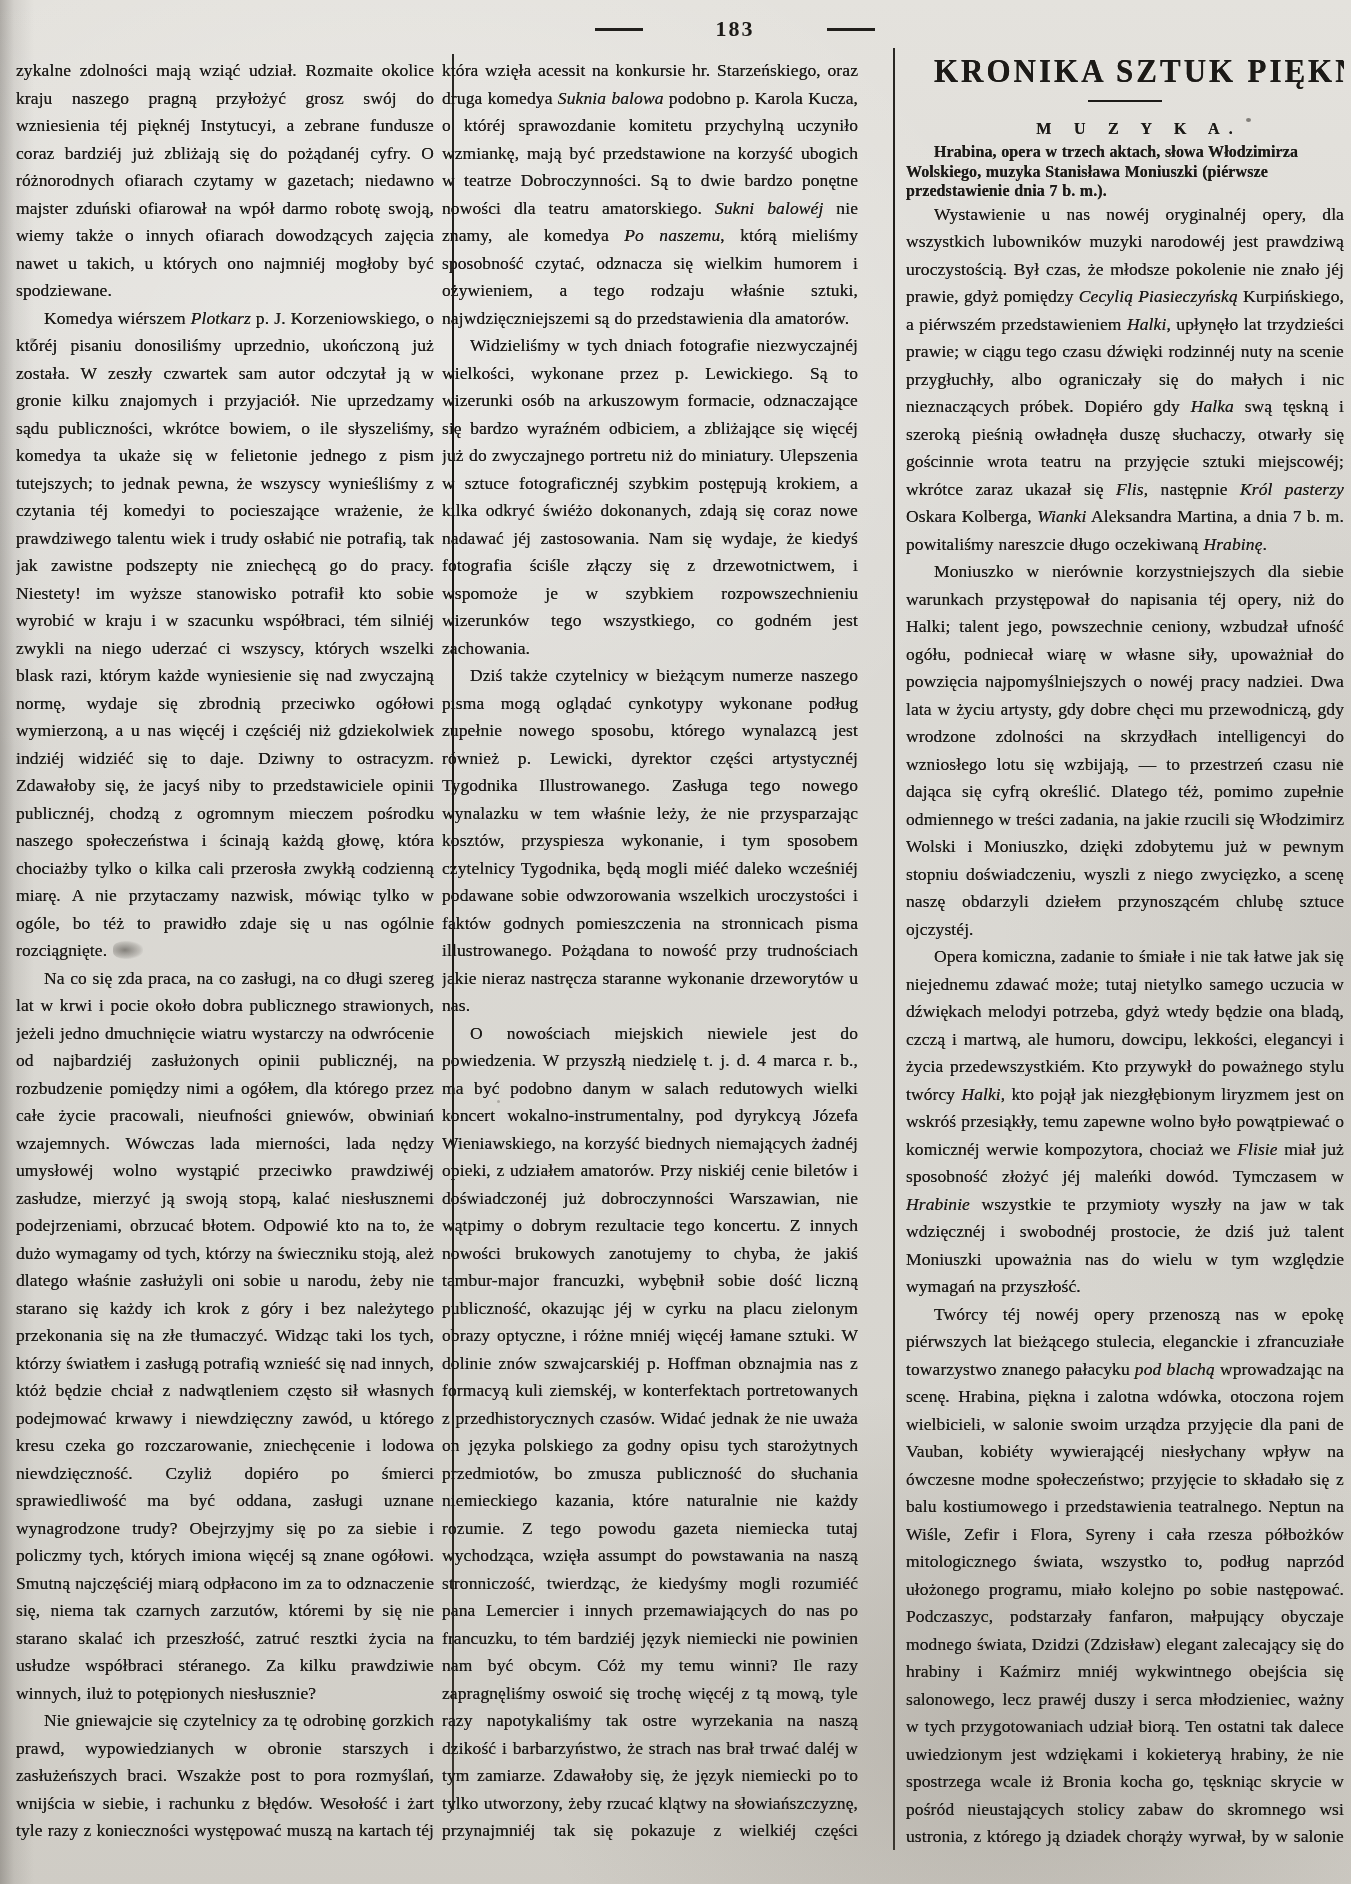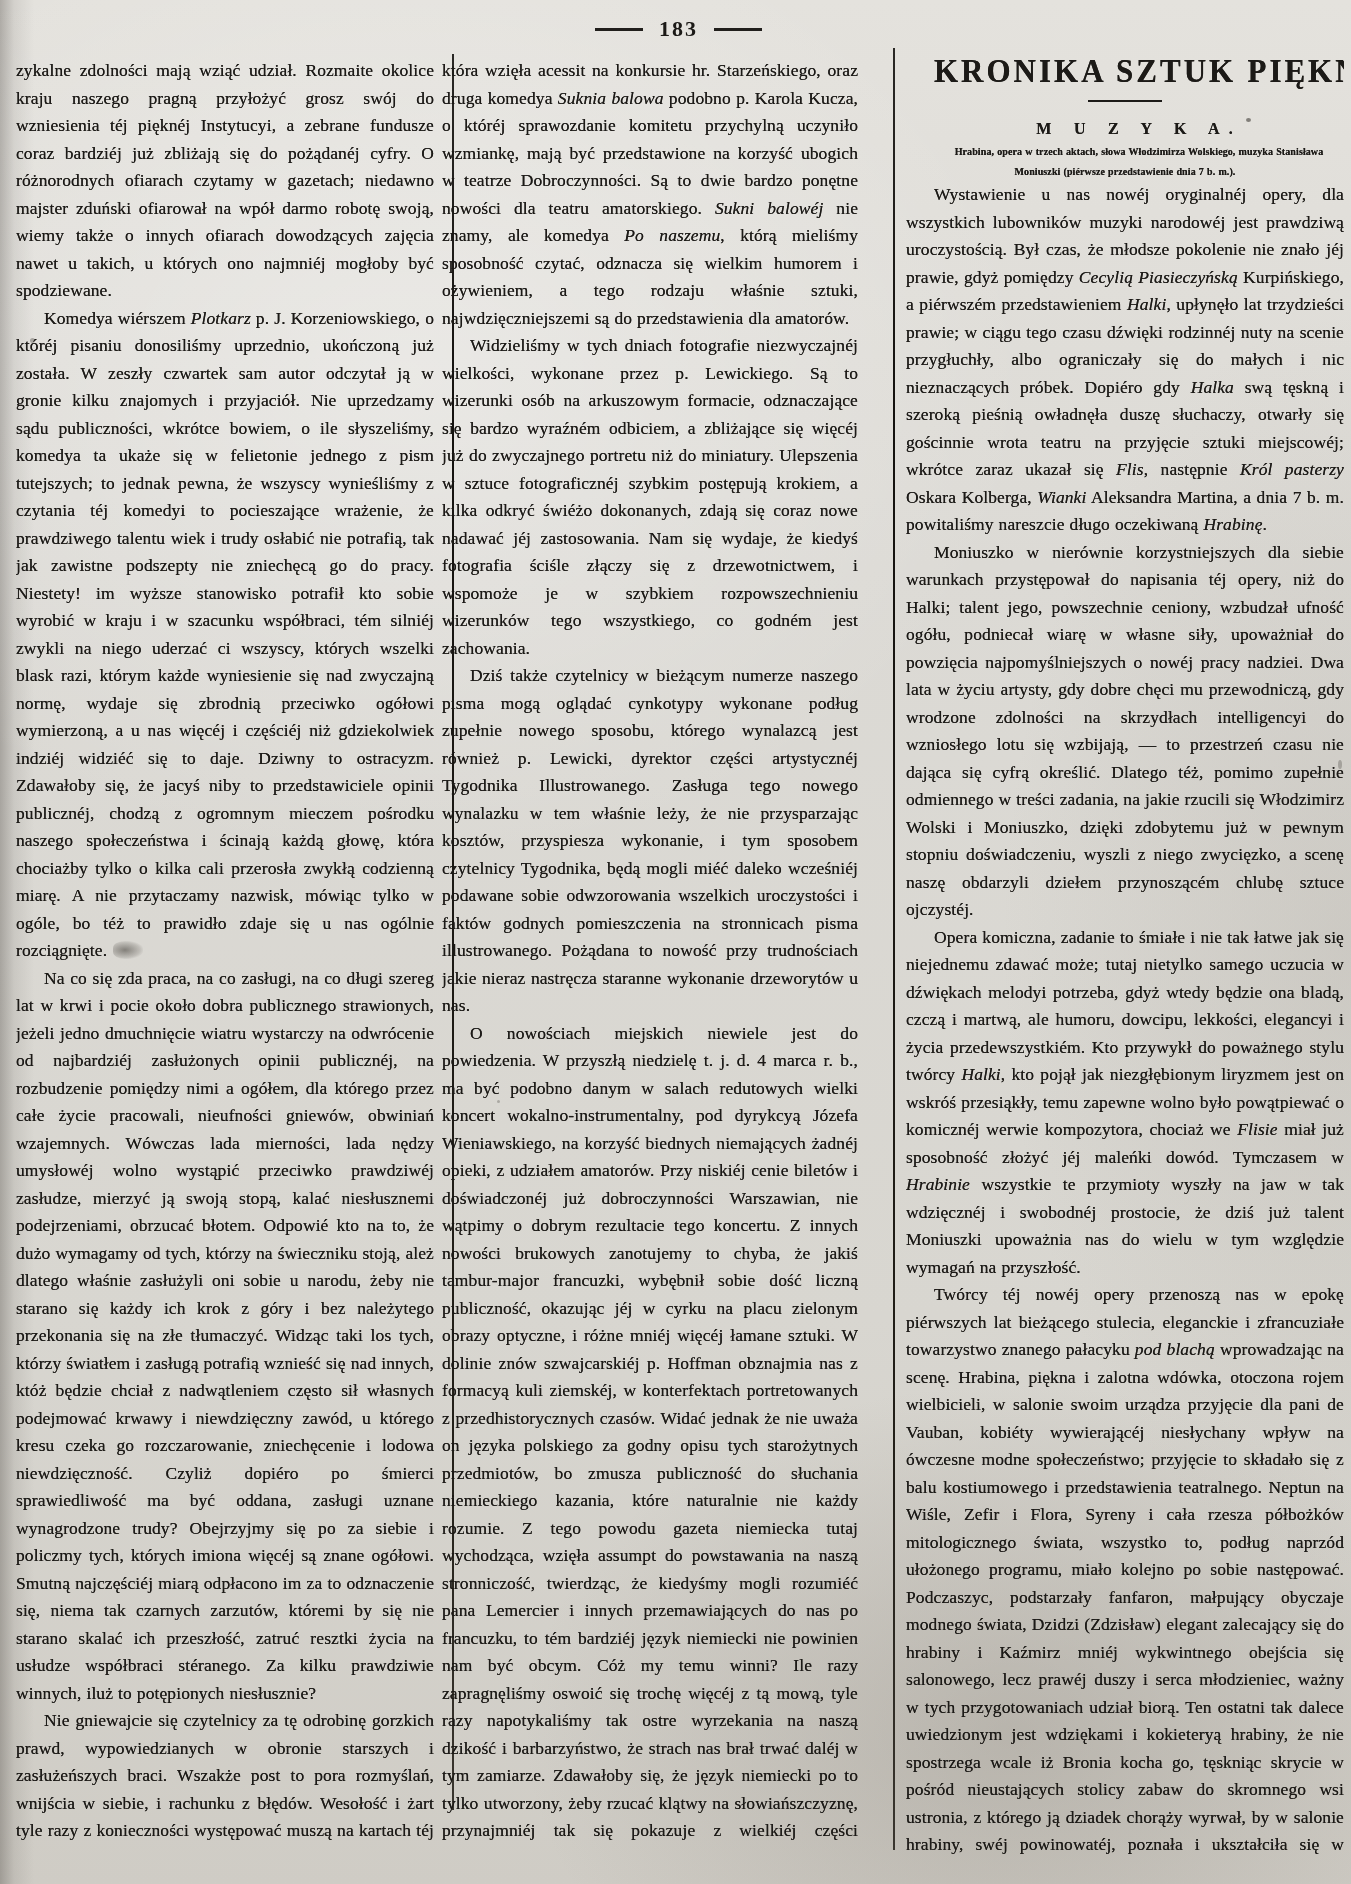--- a/index.html
+++ b/index.html
@@ -10,21 +10,21 @@
       radial-gradient(ellipse 900px 700px at 30% 20%, rgba(255,255,255,0.35), rgba(255,255,255,0) 70%),
       radial-gradient(ellipse 500px 900px at 100% 50%, rgba(140,134,124,0.18), rgba(140,134,124,0) 70%),
       linear-gradient(90deg, rgba(60,55,50,0.32) 0px, rgba(60,55,50,0.10) 14px, rgba(60,55,50,0) 34px),
       linear-gradient(180deg, #e4e2dd 0%, #dcdad5 30%, #d8d6d0 70%, #cfccc5 100%);
     font-family:"Liberation Serif","DejaVu Serif",serif;
     color:#1c1a17;
     -webkit-font-smoothing:antialiased;
   }
   .page-head{
     position:absolute;left:595px;top:16px;width:280px;
-    display:flex;align-items:center;justify-content:flex-start;gap:16px;
+    display:flex;align-items:center;justify-content:space-between;gap:16px;
   }
   .head-dash{width:48px;border-top:3px solid #211f1c;height:0;}
   .page-num{font-size:22px;font-weight:bold;letter-spacing:2px;}
   .vrule{position:absolute;width:2px;background:linear-gradient(180deg,#2a2825,#14120f 20%,#232019 80%,#3a362f);}
   #rule-1{left:452px;top:54px;height:1756px;}
   #rule-2{left:893px;top:48px;height:1802px;}
   .col{
     position:absolute;top:57px;
     font-size:17.5px;line-height:27.5px;text-align:justify;
     letter-spacing:0.1px;word-spacing:0.5px;
@@ -42,21 +42,21 @@
     filter:blur(0.6px);border-radius:40%;
   }
   .kronika-title{
     margin-top:24px;font-size:31px;font-weight:bold;letter-spacing:3px;
     text-align:center;text-indent:0;transform:scaleY(1.12);
     font-family:"Liberation Serif","DejaVu Serif",serif;white-space:nowrap;
   }
   .title-rule{width:74px;border-top:2.5px solid #1c1a17;margin:15px auto 13px auto;height:0;}
   .muzyka-title{font-size:16px;font-weight:bold;letter-spacing:9px;text-align:center;text-indent:14px;margin:0;}
   .opera-caption{
-    font-size:10px;font-weight:bold;line-height:19.5px;text-align:center;
+    font-size:16px;font-weight:bold;line-height:19.5px;text-align:left;
     margin:11px 0 13px 0;text-indent:0;
   }
   .speck{position:absolute;background:rgba(50,46,40,0.55);border-radius:50%;filter:blur(0.5px);}
   #speck-1{left:1246px;top:118px;width:5px;height:4px;}
   #speck-2{left:1338px;top:760px;width:4px;height:9px;opacity:.5;}
   #speck-3{left:30px;top:338px;width:5px;height:5px;opacity:.6;}
   #speck-4{left:497px;top:1100px;width:3px;height:3px;opacity:.5;}
 </style>
 </head>
 <body>

